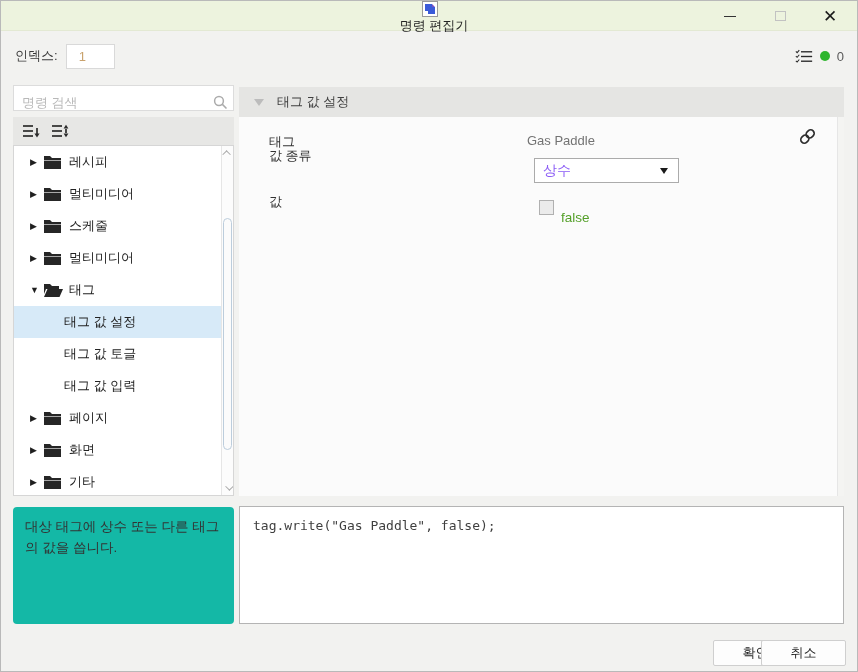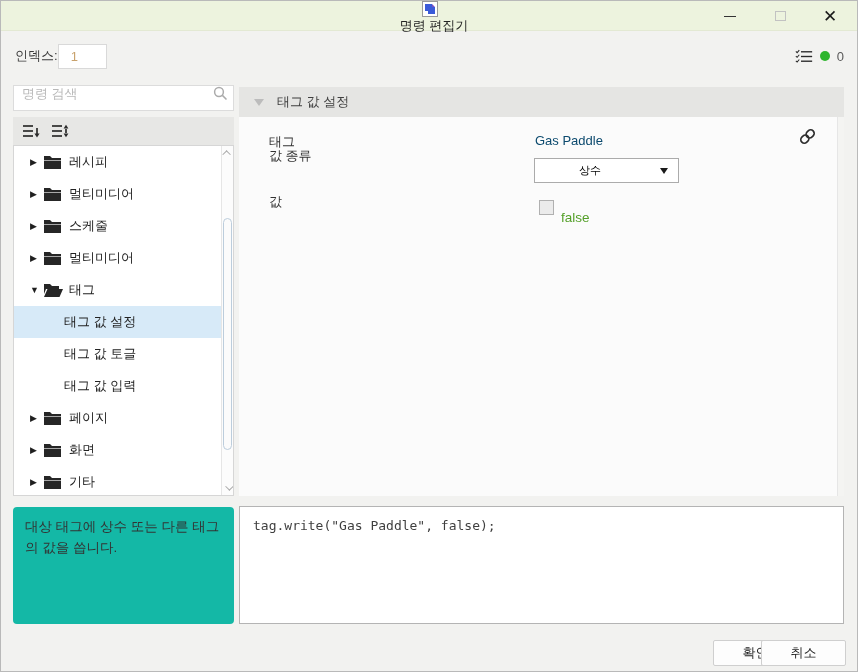--- a/index.html
+++ b/index.html
@@ -13,29 +13,29 @@
   .app-icon { width:16px; height:16px; margin-right:8px; display:inline-flex; }
   .win-title { font-size:13px; color:#222; }
   .win-controls { position:absolute; right:2px; top:0; height:30px; display:flex; }
   .win-btn { width:50px; height:30px; display:flex; align-items:center; justify-content:center; font-size:14px; color:#333; cursor:default; }
   .win-btn.min span { display:block; width:12px; height:0; border-top:1.6px solid #333; }
   .win-btn.max span { display:block; width:11px; height:10px; border:1.4px solid #c2c2c2; }
   .win-btn.close { font-size:17px; color:#1a1a1a; }
 
   
   .index-row { position:absolute; left:14px; top:42px; height:26px; display:flex; align-items:center; }
-  .index-label { color:#3a3a3a; }
+  .index-label { color:#3a3a3a; margin-right:8px; }
   .index-input { width:49px; height:25px; border:1px solid #d9d9d9; background:#fff; color:#c9a26d; font-size:13px; padding-left:12px; font-family:"Liberation Sans",sans-serif; outline:none; }
 
   .status-row { position:absolute; right:13px; top:44px; height:22px; display:flex; align-items:center; gap:7px; }
   .dot { width:10px; height:10px; border-radius:50%; background:#2db52d; }
   .counter { color:#5a5a5a; font-size:13px; }
 
   
-  .search-box { position:absolute; left:12px; top:84px; width:221px; height:26px; background:#fff; border:1px solid #dcdcdc; display:flex; align-items:flex-start; }
+  .search-box { position:absolute; left:12px; top:84px; width:221px; height:26px; background:#fff; border:1px solid #dcdcdc; display:flex; align-items:flex-end; }
   .search-input { flex:1; border:none; outline:none; background:transparent; font-size:13px; padding-left:8px; color:#444; font-family:"Liberation Sans",sans-serif; }
   .search-input::placeholder { color:#b8b8b8; }
   .search-icon { width:26px; display:flex; justify-content:center; }
 
   .tree-toolbar { position:absolute; left:12px; top:116px; width:221px; height:28px; background:#e7e7e5; display:flex; align-items:center; gap:11px; padding-left:9px; }
   .tb-icon { width:18px; height:16px; display:inline-flex; align-items:center; }
 
   .tree-box { position:absolute; left:12px; top:144px; width:221px; height:351px; background:#fff; border:1px solid #d6d6d6; overflow:hidden; }
   .tree-list { position:absolute; left:0; top:0; right:12px; bottom:0; }
   .tree-row { height:32px; display:flex; align-items:center; padding-left:16px; cursor:default; }
@@ -59,25 +59,25 @@
   
   .detail-header { position:absolute; left:238px; top:86px; width:605px; height:30px; background:#e5e5e3; display:flex; align-items:center; padding-left:15px; }
   .hdr-tri { width:0; height:0; border-left:5px solid transparent; border-right:5px solid transparent; border-top:7px solid #bcbcbc; margin-right:13px; }
   .detail-title { font-size:13px; color:#3f3f3f; }
 
   .detail-body { position:absolute; left:238px; top:116px; width:605px; height:379px; background:#fbfbfb; }
   .detail-scrolltrack { position:absolute; right:0; top:0; bottom:0; width:7px; background:#f4f4f2; border-left:1px solid #e6e6e6; }
 
   .frm-label { position:absolute; left:30px; font-size:13px; color:#333; }
   .frm-row1 { top:16px; } .frm-row2 { top:30px; } .frm-row3 { top:76px; }
-  .tag-link { position:absolute; left:296px; top:16px; font-size:13px; color:#0c4a6e; cursor:pointer; }
+  .tag-link { position:absolute; left:288px; top:16px; font-size:13px; color:#737373; cursor:pointer; }
   .link-icon { position:absolute; right:27px; top:10px; }
 
   .select-box { position:absolute; left:295px; top:41px; width:145px; height:25px; background:#fff; border:1px solid #ababab; display:flex; align-items:center; padding-left:8px; cursor:default; }
-  .select-value { flex:1; font-size:11px; color:#000000;margin-left:36px; }
+  .select-value { flex:1; font-size:14px; color:#8b5cf6; }
   .select-arrow { width:0; height:0; border-left:4.5px solid transparent; border-right:4.5px solid transparent; border-top:6px solid #1a1a1a; margin-right:10px; }
 
   .chk-wrap { position:absolute; left:300px; top:73px; display:flex; align-items:center; gap:7px; }
   .checkbox { width:15px; height:15px; background:#ebebeb; border:1px solid #b0b0b0; }
   .chk-label { font-size:13.5px; color:#55a02a;margin-top:20px; }
 
   .code-box { position:absolute; left:238px; top:505px; width:605px; height:118px; background:#fff; border:1px solid #b4b4b4; padding:11px 13px; }
   .code-text { font-family:"DejaVu Sans Mono","Liberation Mono",monospace; font-size:13px; color:#3f3f3f; white-space:pre; }
 
   

